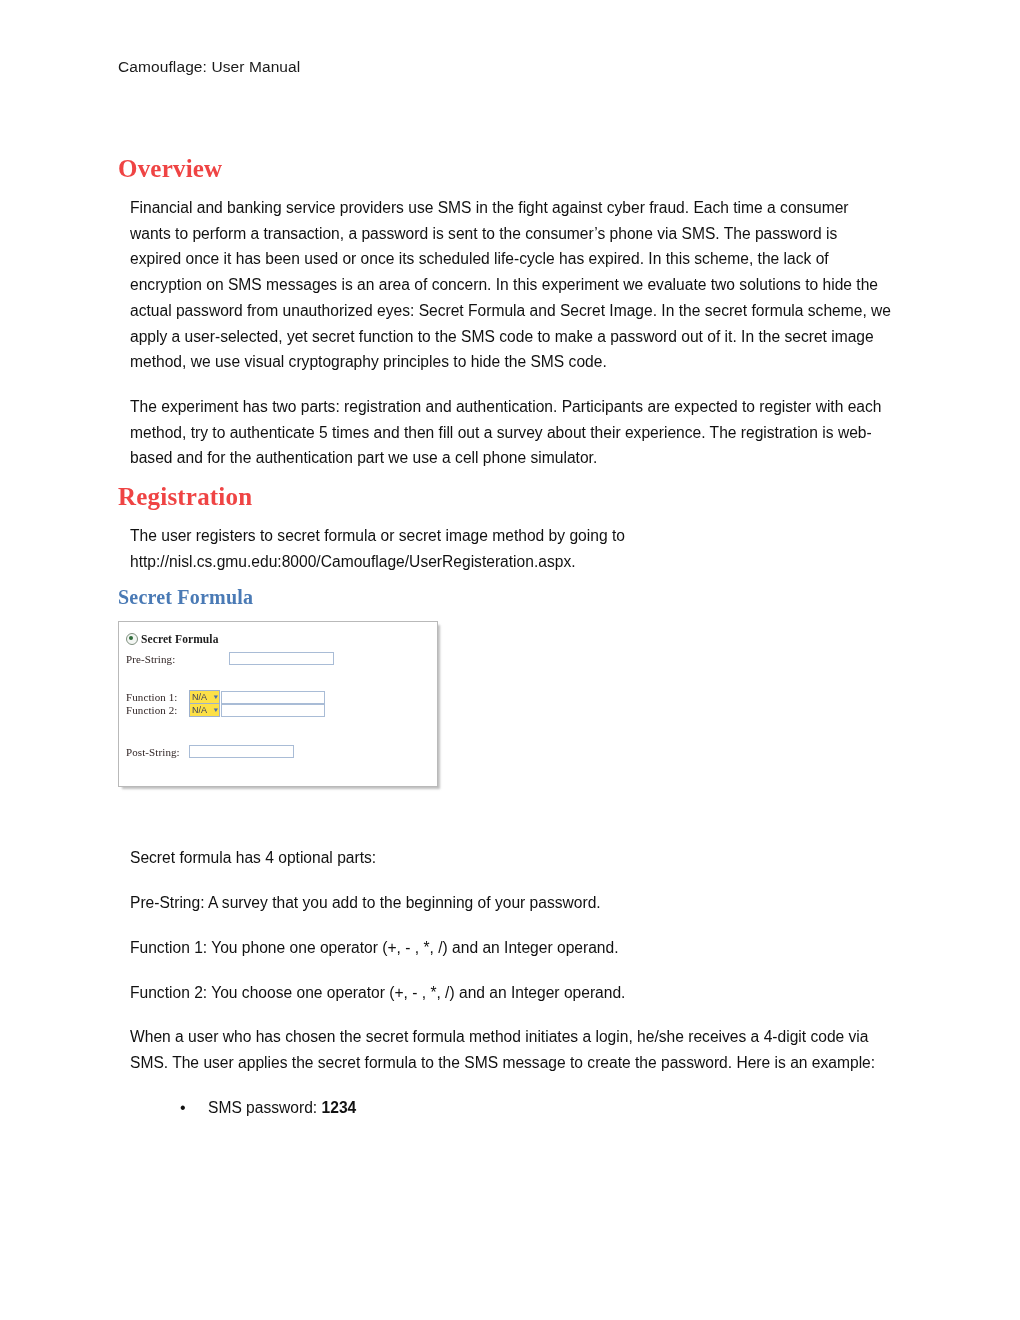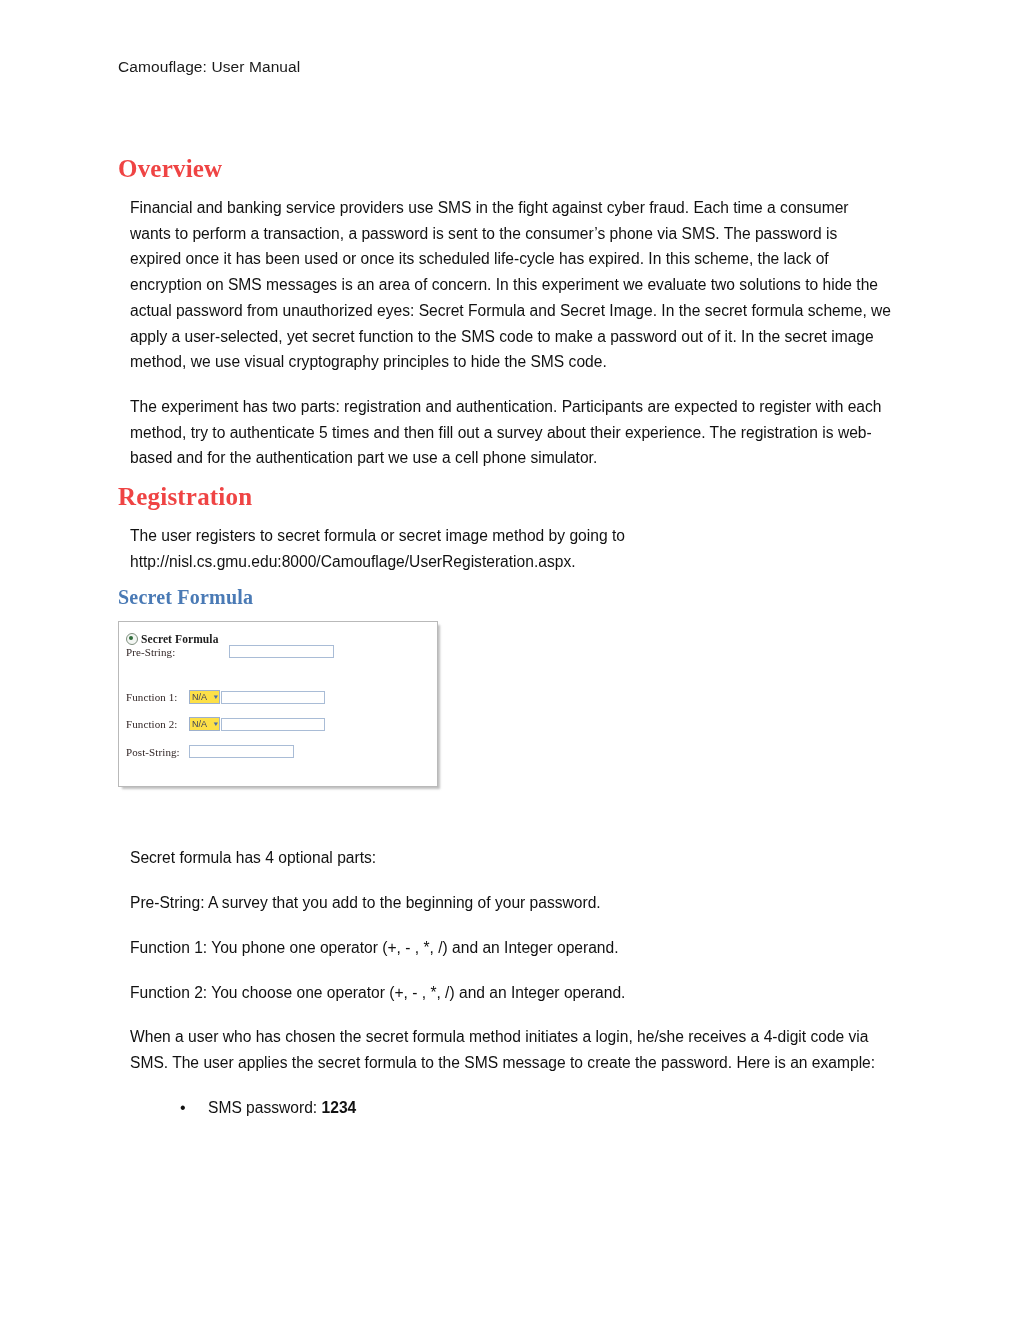--- a/index.html
+++ b/index.html
@@ -153,23 +153,23 @@
     letter-spacing: 0.1px;
     white-space: nowrap;
   }
 
   .fs-row {
     position: absolute;
     display: flex;
     align-items: center;
     left: 7px;
   }
-  .fs-row.r1 { top: 23px; gap: 40px; }
+  .fs-row.r1 { top: 30px; gap: 40px; }
   .fs-row.r2 { top: 68px; }
-  .fs-row.r3 { top: 95px; }
+  .fs-row.r3 { top: 81px; }
   .fs-row.r4 { top: 123px; }
 
   .fs-label {
     width: 63px;
     font-size: 11px;
     color: #2b1f1f;
     white-space: nowrap;
     letter-spacing: 0.1px;
   }
 

